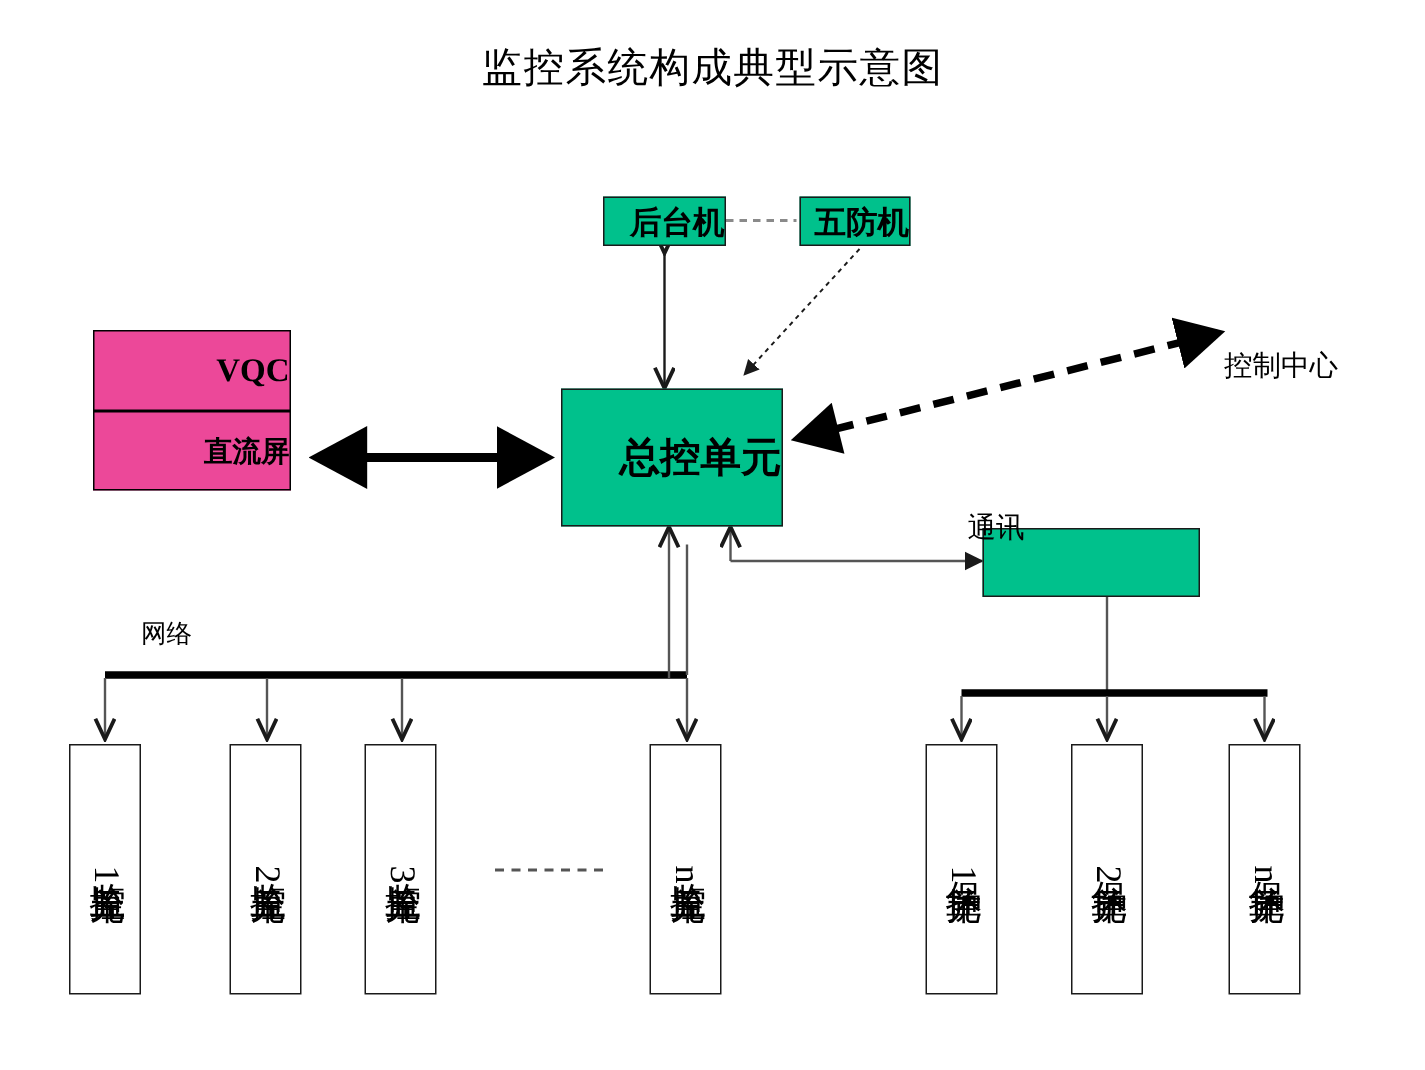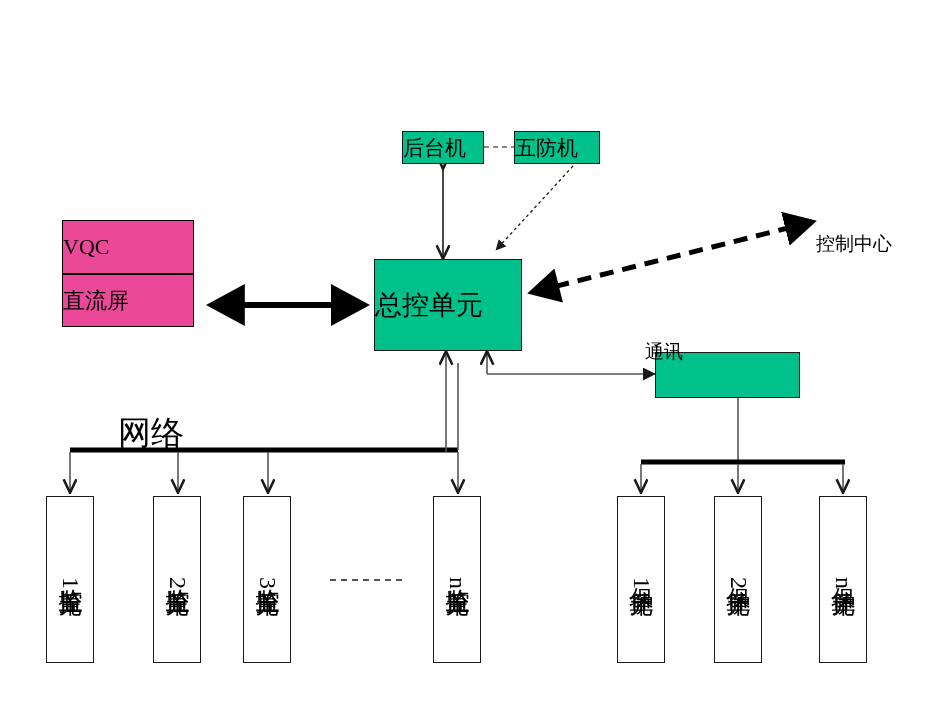--- a/index.html
+++ b/index.html
@@ -12,53 +12,54 @@
   #canvas{position:absolute;left:0;top:0;width:950px;height:713px;}
   svg.lines{position:absolute;left:0;top:0;width:950px;height:713px;pointer-events:none;}
 
   .ttl{
     position:absolute;left:0;top:28px;width:950px;text-align:center;
     font-size:27px;line-height:34px;letter-spacing:1px;
     font-family:"Liberation Serif","DejaVu Serif",serif;
   }
 
   .box{position:absolute;box-sizing:border-box;display:flex;
-       align-items:center;justify-content:flex-start;text-align:center;}
+       align-items:center;justify-content:flex-end;text-align:center;font-weight:bold;}
 
   .green{background:#00C18C;border:1px solid #1a1a1a;}
   .lav{background:#ec4899;border:1px solid #000;}
 
-  .f19{font-size:22px;}
+  .f19{font-size:19px;}
   .f21{font-size:21px;}
   .f27{font-size:27px;}
   .f22{font-size:22px;}
 
   
   .vbox{
     position:absolute;box-sizing:border-box;background:#fff;border:1px solid #1a1a1a;
   }
   .vtext{
     position:absolute;left:0;top:0;width:100%;height:100%;
     display:flex;align-items:center;justify-content:center;
     writing-mode:vertical-rl;text-orientation:upright;
     font-size:24px;line-height:1.05;letter-spacing:2px;
   }
   .vtext .num{text-orientation:sideways;writing-mode:vertical-rl;}
 
   .lbl{position:absolute;white-space:nowrap;}
 
-  .netlabel{font-size:33px;margin-left:24px;}
+  .netlabel{font-size:17px;}
   .cclabel{font-size:19px;margin-top:36px;}
   .commlabel{font-size:19px;}
 </style>
 </head>
 <body>
 
 <div id="canvas">
 
+  <div class="ttl">监控系统构成典型示意图</div>
 
   <svg class="lines" viewBox="0 0 950 713" xmlns="http://www.w3.org/2000/svg">
     <defs>
       <marker id="ar" markerWidth="9" markerHeight="9" refX="7.5" refY="4" orient="auto">
         <path d="M0,0 L8,4 L0,8 z" fill="#1a1a1a"></path>
       </marker>
       <marker id="arThin" markerWidth="10" markerHeight="10" refX="8.5" refY="4.5" orient="auto">
         <path d="M0.5,0.5 L9,4.5 L0.5,8.5" fill="none" stroke="#1a1a1a" stroke-width="1.6"></path>
       </marker>
       <marker id="arBig" markerWidth="7" markerHeight="7" refX="5.5" refY="3.5" orient="auto">
@@ -102,21 +103,21 @@
     <line x1="738" y1="464" x2="738" y2="492" stroke="#555" stroke-width="1.6" marker-end="url(#arThin)"></line>
     <line x1="843" y1="464" x2="843" y2="492" stroke="#555" stroke-width="1.6" marker-end="url(#arThin)"></line>
 
     <line x1="330" y1="580" x2="405" y2="580" stroke="#555" stroke-width="2" stroke-dasharray="6,5"></line>
   </svg>
 
   <div class="box green f21" style="left:402px;top:131px;width:82px;height:33px;">
     <span>后台机</span>
   </div>
 
-  <div class="box green f21" style="left:514px;top:131px;width:86px;height:33px;">
+  <div class="box green f21" style="left:533px;top:131px;width:74px;height:33px;">
     <span>五防机</span>
   </div>
 
   <div class="box green f27" style="left:374px;top:259px;width:148px;height:92px;">
     <span>总控单元</span>
   </div>
 
   <div class="box green" style="left:655px;top:352px;width:145px;height:46px;display:block;">
     
     

